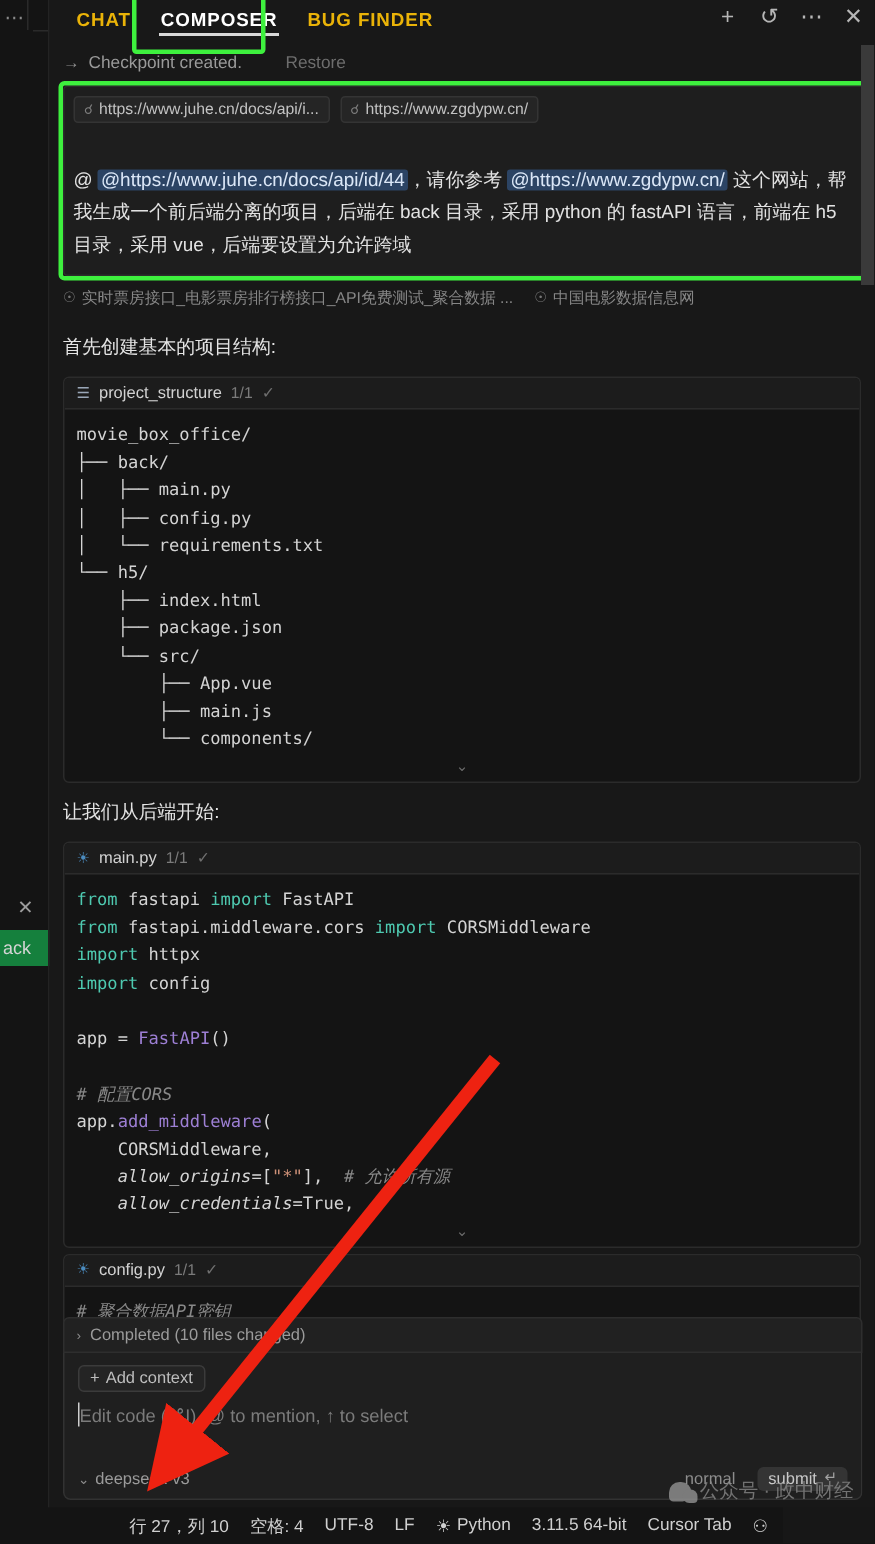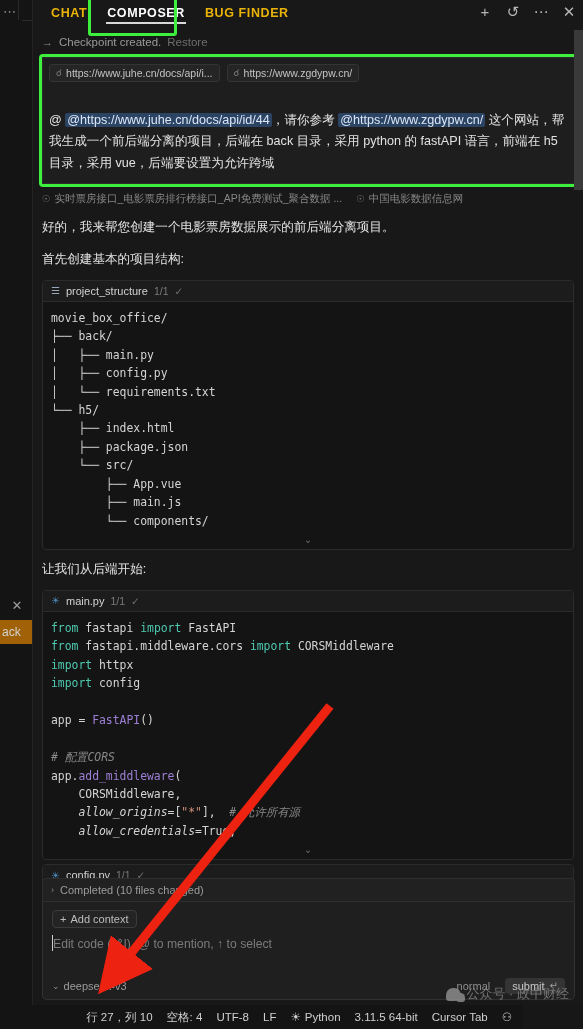--- a/index.html
+++ b/index.html
@@ -15,21 +15,21 @@
   .left-rail {
     position: absolute; left: 0; top: 0; width: 33px; height: 1005px;
     background: #141414; border-right: 1px solid #1f1f1f;
   }
   .rail-line { position:absolute; left:18px; top:0; width:1px; height:20px; background:#2a2a2a; }
   .rail-dots { position:absolute; left:3px; top:4px; color:#8a8a8a; font-size:13px; letter-spacing:1px; }
   .rail-box { position:absolute; left:22px; top:20px; width:11px; height:1px; background:#2a2a2a; }
   .rail-tab-x { position:absolute; left:2px; top:592px; width:30px; height:26px; color:#9d9d9d; font-size:13px; display:flex; align-items:center; justify-content:center; }
   .rail-tab {
     position:absolute; left:0; top:620px; width:33px; height:24px;
-    background:#a16207; color:#d4d4d4; font-size:12px;
+    background:#15803d; color:#d4d4d4; font-size:12px;
     display:flex; align-items:center; padding-left:2px; overflow:hidden; white-space:nowrap;
   }
   .rail-vline { position:absolute; left:32px; top:0; width:1px; height:1005px; background:#232323; }
 
   
   .panel { position:absolute; left:33px; top:0; width:550px; height:1005px; background:#181818; overflow:hidden; }
 
   
   .tabbar { position:relative; height:28px; display:flex; align-items:center; padding-left:8px; }
   .tab { font-size:12.5px; font-weight:bold; letter-spacing:.6px; color:#eab308; padding:4px 10px 6px; position:relative; cursor:pointer; }
@@ -38,21 +38,21 @@
   .tab-hl {
     position:absolute; left:55px; top:-6px; width:89px; height:42px;
     border:3px solid #3ef03e; border-radius:3px; pointer-events:none;
   }
   .hdr-icons { position:absolute; right:6px; top:2px; display:flex; gap:12px; align-items:center; }
   .hdr-icons span { color:#b6b6b6; font-size:15px; line-height:1; cursor:pointer; display:inline-flex; width:16px; height:18px; align-items:center; justify-content:center; }
 
   
   .checkpoint { display:flex; align-items:center; gap:6px; padding:8px 0 7px 9px; font-size:11.5px; color:#9a9a9a; }
   .checkpoint .arrow { color:#8d8d8d; font-size:11px; }
-  .checkpoint .restore { color:#6d6d6d; cursor:pointer; }
+  .checkpoint .restore { color:#6d6d6d; cursor:pointer;margin-left:23px; }
 
   
   .msg-wrap { position:relative; margin:2px 4px 0 9px; }
   .msg-hl { position:absolute; inset:-3px -3px -3px -3px; border:3px solid #3ef03e; border-radius:4px; pointer-events:none; }
   .msg-box { background:#1e1e1e; border:1px solid #2c2c2c; border-radius:3px; padding:6px 6px 8px; }
   .chips { display:flex; gap:7px; margin-bottom:6px; }
   .chip {
     display:inline-flex; align-items:center; gap:4px;
     background:#252525; border:1px solid #343434; border-radius:3px;
     padding:2px 6px; font-size:10.5px; color:#c3c3c3; max-width:180px;
@@ -212,21 +212,20 @@
       <div class="ctxitem">
         <span class="g">☉</span>
         <span>实时票房接口_电影票房排行榜接口_API免费测试_聚合数据 ...</span>
       </div>
       <div class="ctxitem">
         <span class="g">☉</span>
         <span>中国电影数据信息网</span>
       </div>
     </div>
 
-    <div class="prose">好的，我来帮您创建一个电影票房数据展示的前后端分离项目。</div>
     <div class="prose tight">首先创建基本的项目结构:</div>
 
     <div class="code-card">
       <div class="code-head">
         <span class="ic">☰</span>
         <span>project_structure</span>
         <span class="cnt">1/1</span>
         <span class="chk">✓</span>
       </div>
       <div class="code-body" id="tree-body">movie_box_office/

